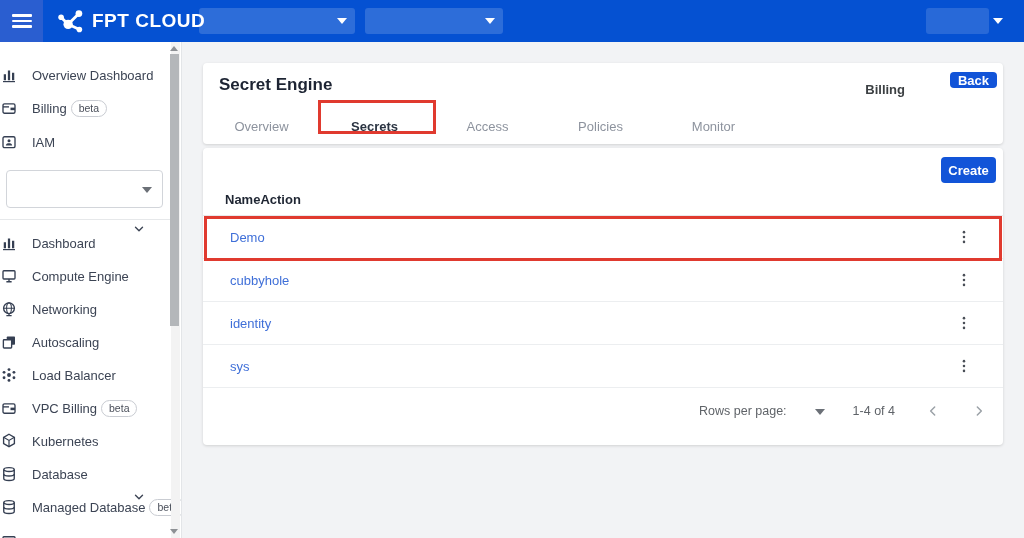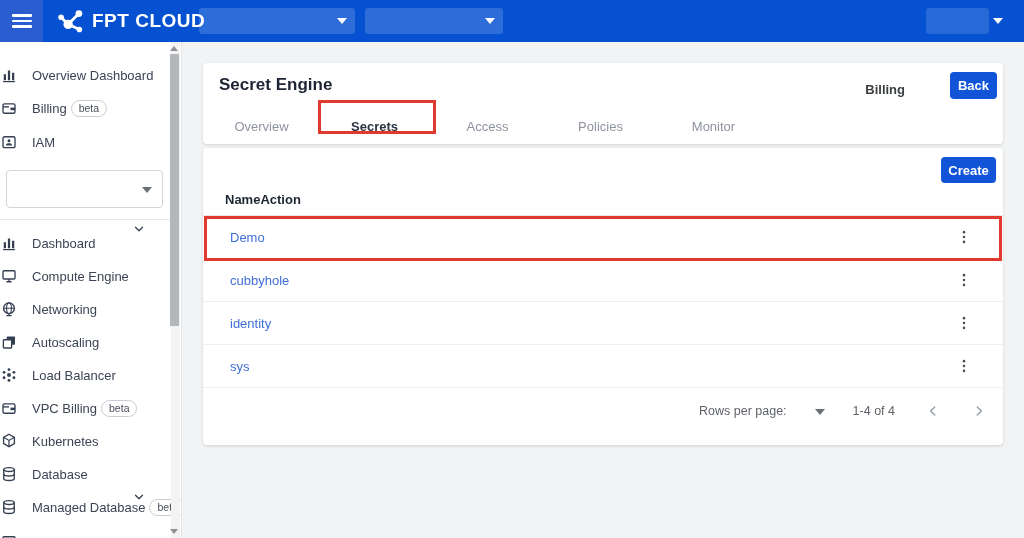--- a/index.html
+++ b/index.html
@@ -39,21 +39,21 @@
   .s-arrow.down { bottom:4px; border-top:5px solid #8d9094; }
 
   
   .main { position:absolute; top:42px; left:183px; width:841px; height:496px; background:#f2f3f5; }
 
   .card { position:absolute; background:#fff; border-radius:4px; box-shadow:0 1px 3px rgba(0,0,0,0.14); }
   .header-card { left:20px; top:13px; width:800px; height:81px;margin-top:8px; }
   .page-title { position:absolute; left:16px; top:12px; font-size:17px; font-weight:700; color:#1d2433; }
   .refresh-link { position:absolute; right:98px; top:19px; font-size:13px; font-weight:600; color:#3c4043; cursor:pointer; }
   .btn-blue { background:#1254d8; color:#fff; border:none; border-radius:4px; font-size:13px; font-weight:700; font-family:inherit; cursor:pointer; }
-  .back-btn { position:absolute; right:6px; top:9px; width:47px; height:27px; }
+  .back-btn { position:absolute; right:6px; top:9px; width:47px; height:16px; }
   .tabs-row { position:absolute; left:2px; bottom:0; height:36px; display:flex; }
   .tab { width:113px; height:36px; display:flex; align-items:center; justify-content:center; font-size:13px; color:#8d939e; cursor:pointer; }
   .tab.active { color:#2b3442; font-weight:700; }
 
   .table-card { left:20px; top:106px; width:800px; height:297px; }
   .create-btn { position:absolute; right:7px; top:9px; width:55px; height:26px; }
   .thead { position:absolute; left:0; top:35px; width:800px; height:33px; display:flex; align-items:center; justify-content:flex-start; border-bottom:1px solid #e8e9eb; }
   .th-name { padding-left:22px; font-size:13px; font-weight:700; color:#1f2633; }
   .th-action { padding-right:17px; font-size:13px; font-weight:700; color:#1f2633; }
   .tbody { position:absolute; left:0; top:68px; width:800px; }

